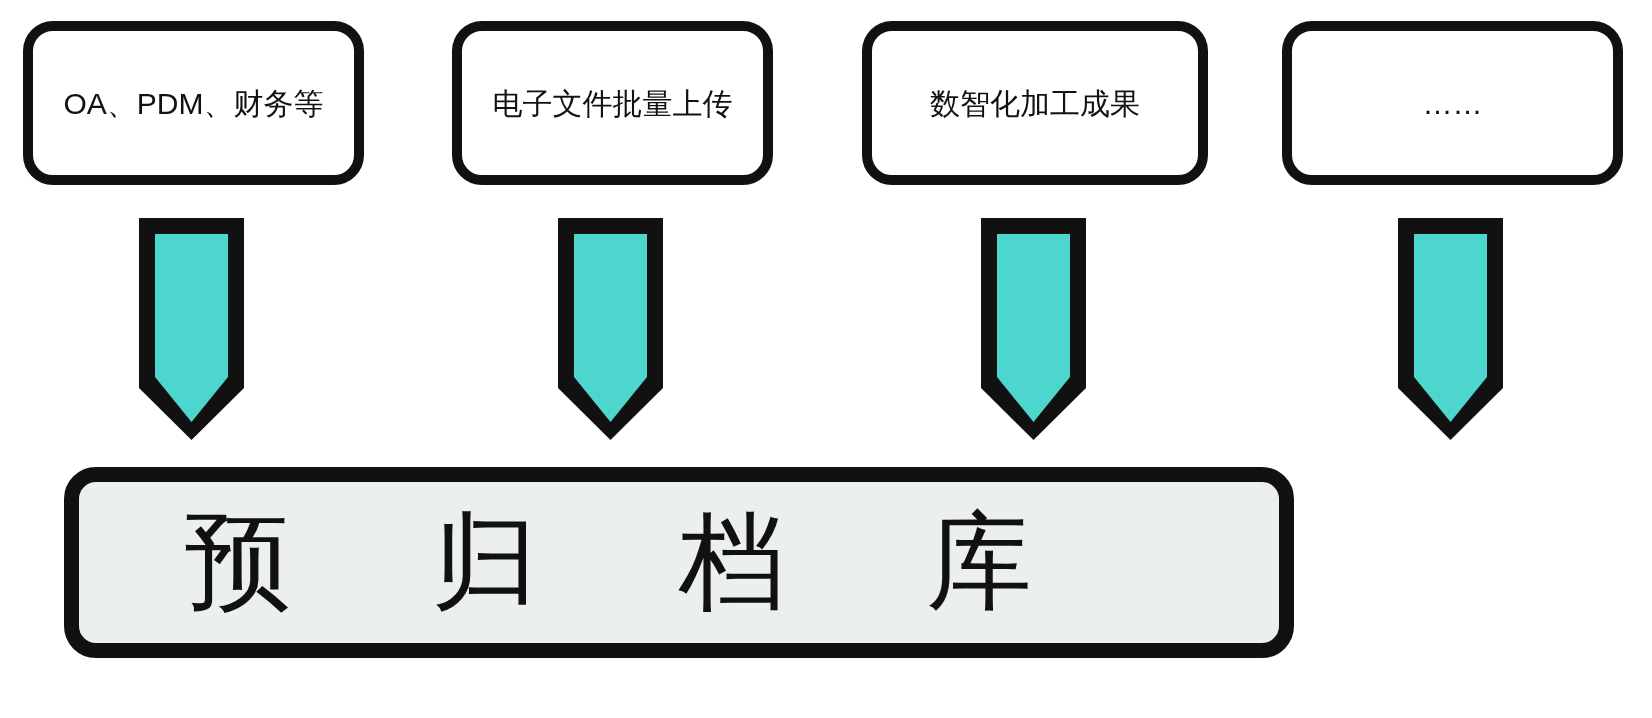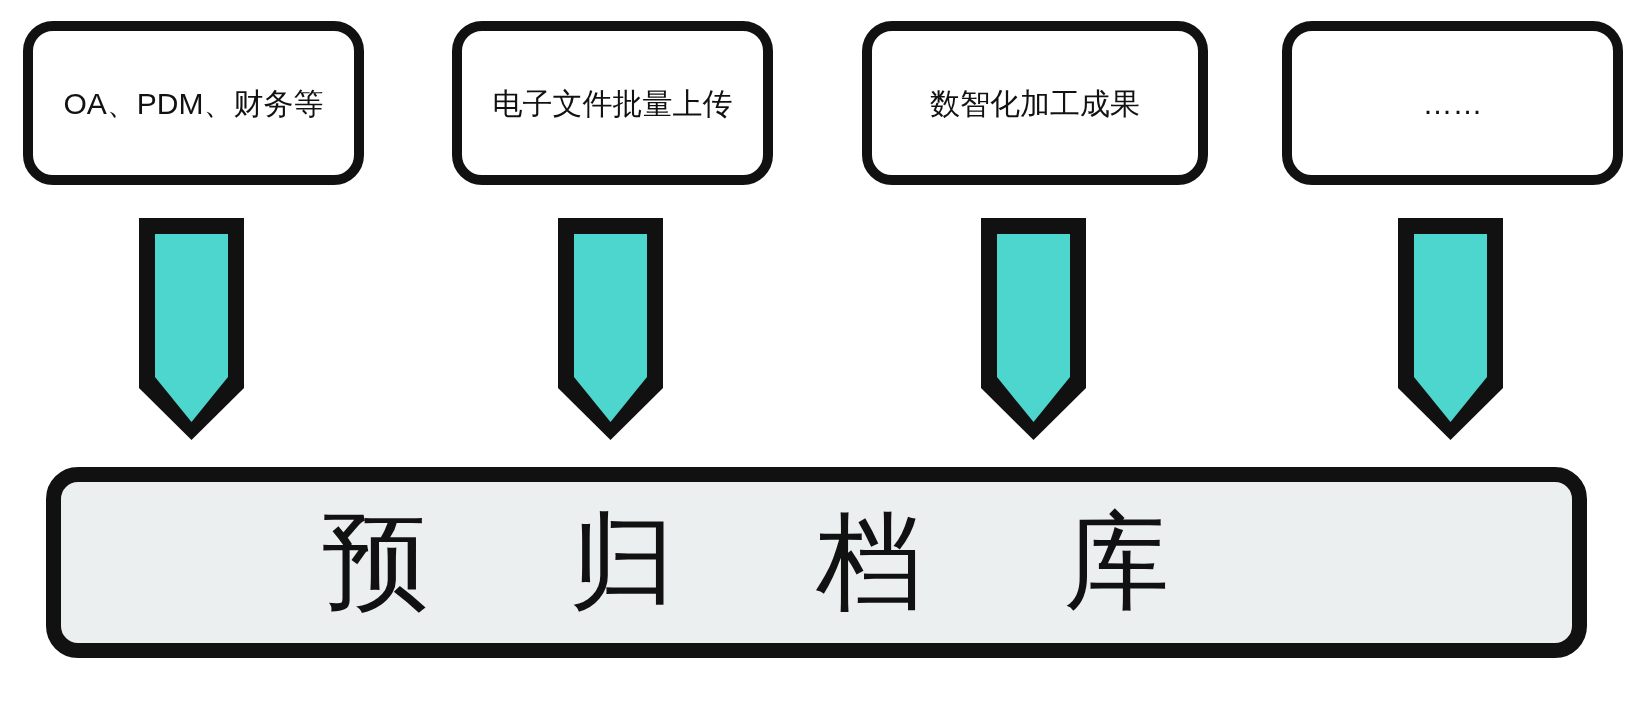--- a/index.html
+++ b/index.html
@@ -52,23 +52,23 @@
     height:222px;
     display:block;
   }
   .a1{left:139px;}
   .a2{left:558px;}
   .a3{left:981px;}
   .a4{left:1398px;}
   
   .target-box{
     position:absolute;
-    left:46px;
+    left:64px;
     top:467px;
-    width:1541px;
+    width:1230px;
     height:191px;
     background:var(--target-fill);
     border:15px solid var(--outline);
     border-radius:32px;
     display:flex;
     align-items:center;
     justify-content:center;
     font-size:106px;
     font-weight:500;
     letter-spacing:141px;

